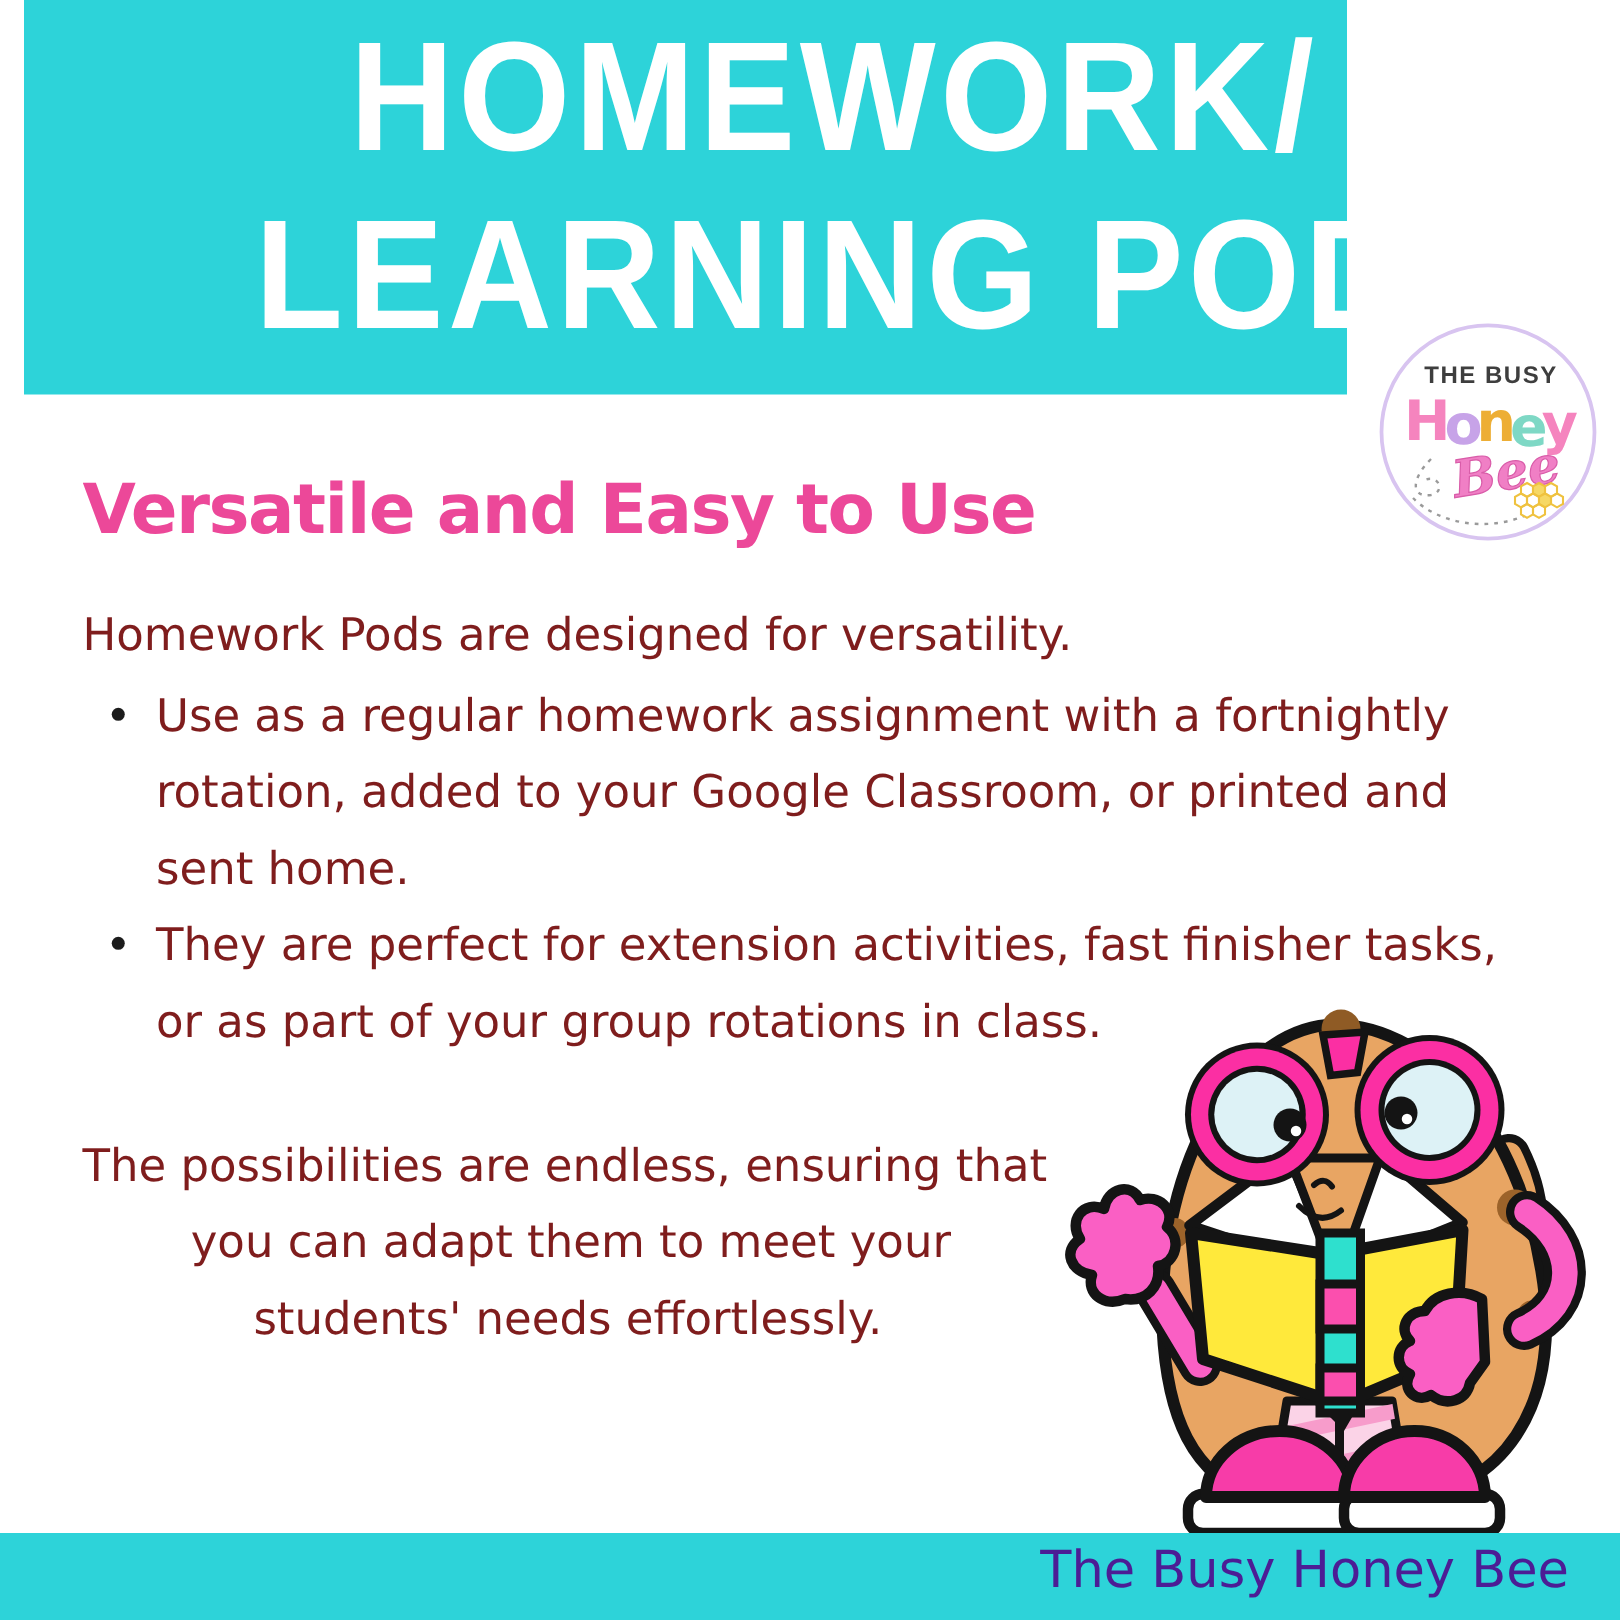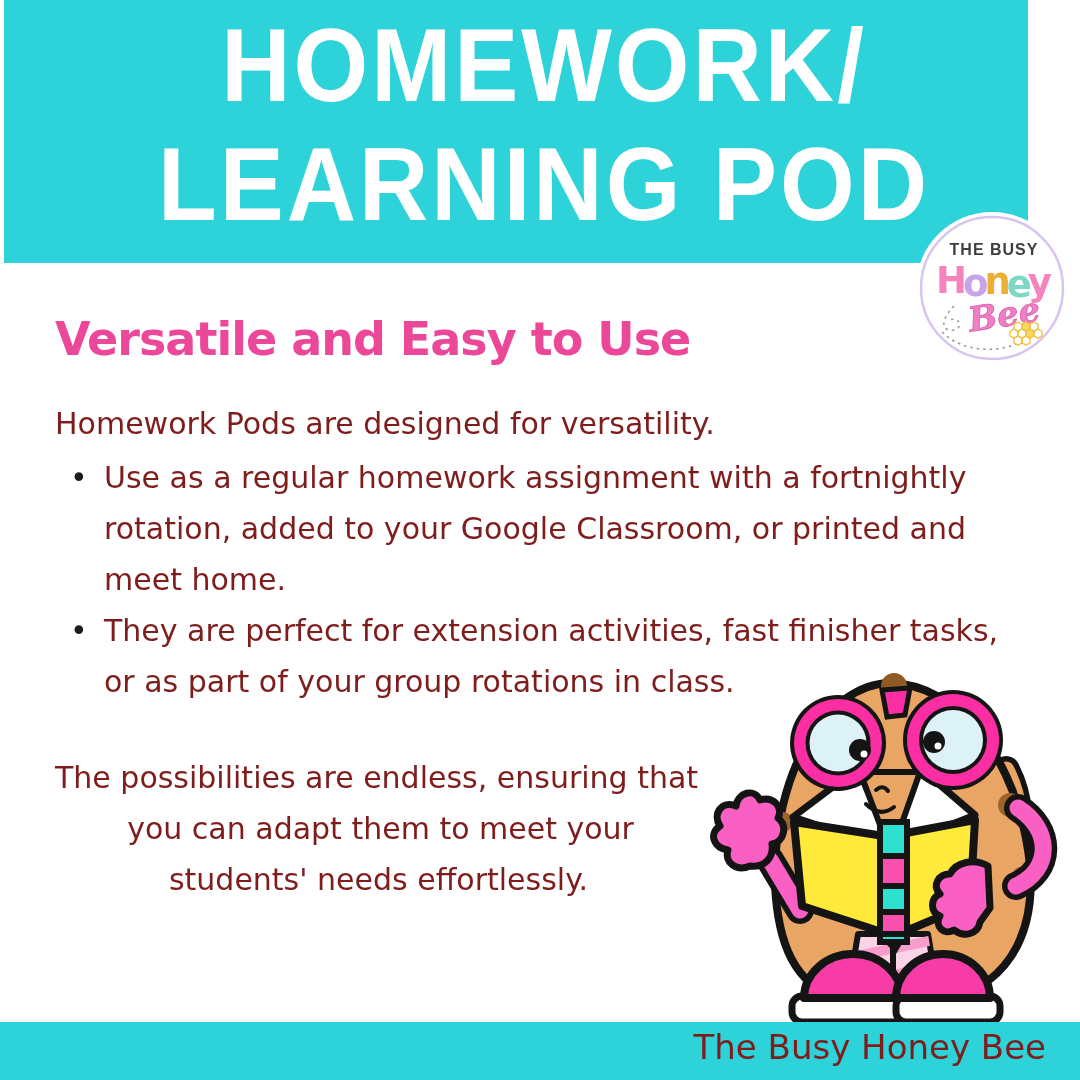--- a/index.html
+++ b/index.html
@@ -1,20 +1,20 @@
 <!DOCTYPE html>
 <html><head>
 <meta charset="utf-8">
 <style>
   html,body{margin:0;padding:0;background:#fff;}
   #page{position:relative;width:1080px;height:1080px;overflow:hidden;background:#ffffff;
         font-family:"DejaVu Sans",sans-serif;}
 
   
-  .header-band{position:absolute;left:4px;top:0;width:1024px;height:263px;background:#2dd3d9;}
+  .header-band{position:absolute;left:16px;top:0;width:860px;height:263px;background:#2dd3d9;padding-left:22px;}
   .title{position:absolute;left:0;top:6px;width:1080px;text-align:center;color:#ffffff;
          font-family:"Liberation Sans",sans-serif;font-weight:800;
          font-size:96px;line-height:110px;letter-spacing:3px;transform:scaleY(1.08);transform-origin:top;}
 
   
   .logo{position:absolute;left:914px;top:210px;width:156px;height:156px;}
 
   
   .heading{position:absolute;left:55px;top:312px;font-size:46px;font-weight:bold;color:#ec4899;
            letter-spacing:-1px;}
@@ -25,21 +25,21 @@
   .bullet .dot{width:34px;font-size:30px;line-height:51px;color:#1c1c1c;}
   .closing{position:absolute;left:55px;top:752px;text-align:center;}
   .closing .line2{padding-left:8px;}
   .closing .line3{padding-left:4px;}
 
   
   .illustration{position:absolute;left:688px;top:670px;width:392px;height:378px;}
 
   
   .footer-band{position:absolute;left:0;top:1022px;width:1080px;height:58px;background:#2dd3d9;}
-  .footer-credit{position:absolute;right:34px;top:1027px;font-size:34px;color:#7f1d1d;}
+  .footer-credit{position:absolute;right:34px;top:1027px;font-size:34px;color:#4c1d95;}
 </style>
 </head>
 <body>
 
 <div id="page">
 
   <div class="header-band">
     <div class="title">
       <div>HOMEWORK/</div>
       <div>LEARNING POD</div>
@@ -71,21 +71,21 @@
   <div class="heading">Versatile and Easy to Use</div>
 
   <div class="intro body-text">Homework Pods are designed for versatility.</div>
 
   <div class="bullets">
     <div class="bullet">
       <span class="dot">•</span>
       <div class="body-text">
         <div>Use as a regular homework assignment with a fortnightly</div>
         <div>rotation, added to your Google Classroom, or printed and</div>
-        <div>meet home.</div>
+        <div>sent home.</div>
       </div>
     </div>
     <div class="bullet">
       <span class="dot">•</span>
       <div class="body-text">
         <div>They are perfect for extension activities, fast finisher tasks,</div>
         <div>or as part of your group rotations in class.</div>
       </div>
     </div>
   </div>

